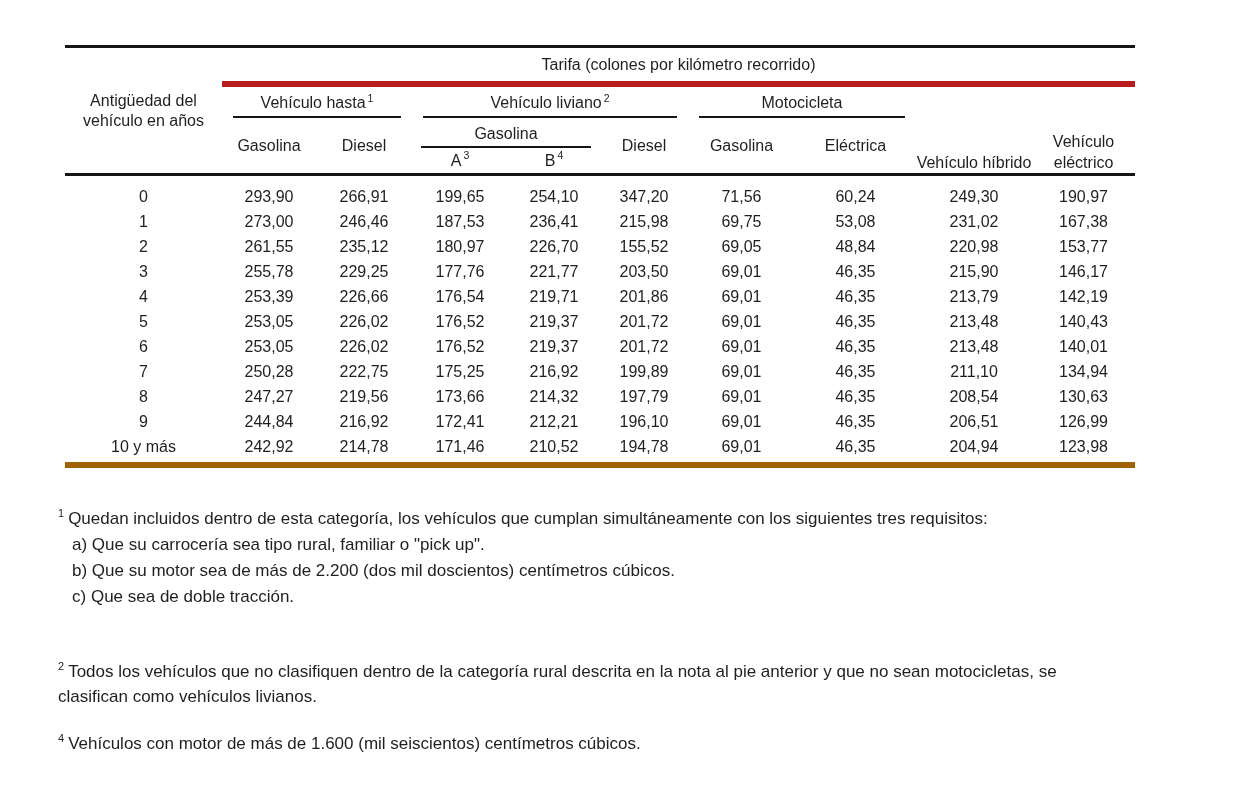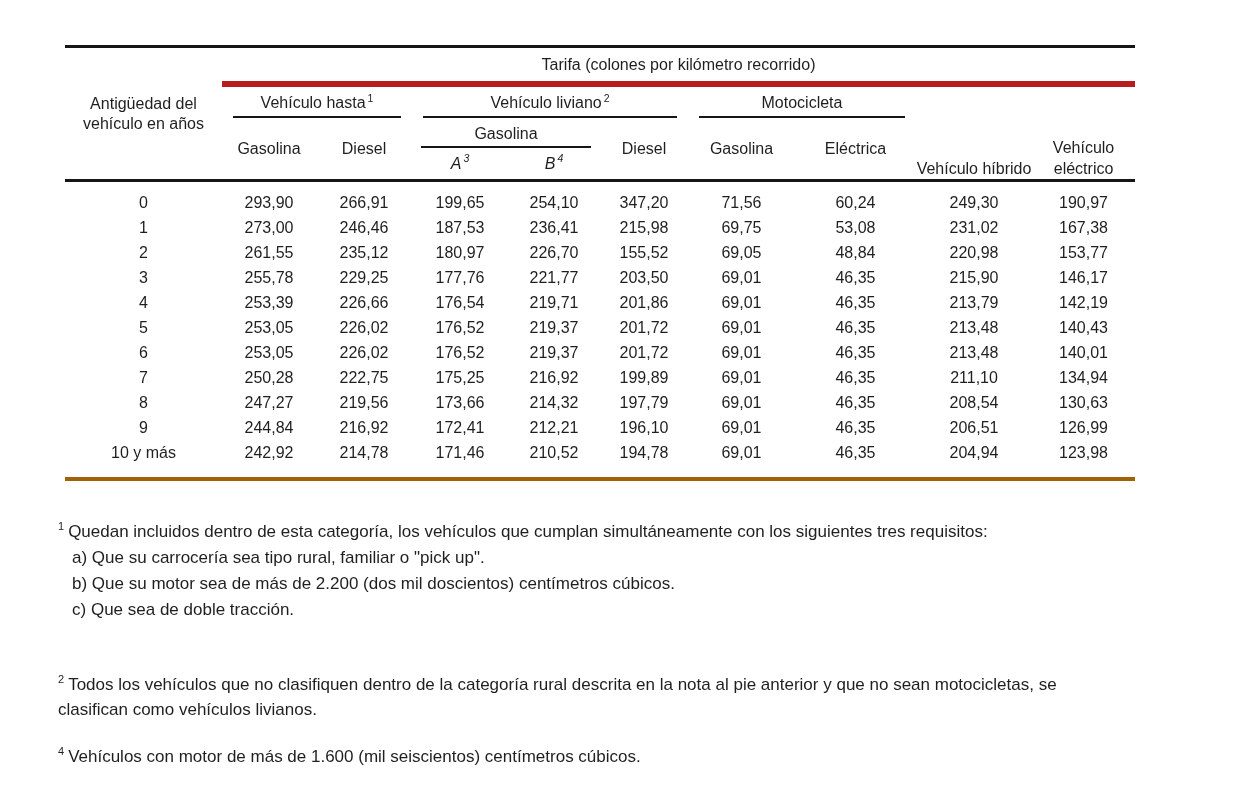--- a/index.html
+++ b/index.html
@@ -49,36 +49,36 @@
     white-space: nowrap;
   }
 
   th.mid2 { vertical-align: middle; }       
   th.gas-ab { height: 30px; vertical-align: bottom; }
   .gas-ab-u {
     border-bottom: 2px solid #161616;
     margin: 0 9px;
     padding-bottom: 3px;
   }
-  tr.ab-row th { height: 34px; vertical-align: middle; font-style: italic; }
+  tr.ab-row th { height: 28px; vertical-align: middle; }
 
   th.wrap2 { vertical-align: middle; line-height: 21px; }
 
   sup {
     font-size: 10.5px;
     line-height: 0;
     vertical-align: super;
     margin-left: 2px;
   }
 
   .hb { border-bottom: 3px solid #161616; } 
 
   tbody td { height: 25px; line-height: 25px; }
   tbody tr:first-child td { padding-top: 8px; }
-  tbody tr:last-child td { padding-bottom: 12px; border-bottom: 4px solid #a16207; }
+  tbody tr:last-child td { padding-bottom: 3px; border-bottom: 6px solid #a16207; }
 
   
   .footnotes { margin: 38px 0 0 0; font-size: 17px; }
   .fn { margin: 0; line-height: 25px; }
   .fn sup { font-size: 11px; margin: 0 4px 0 0; vertical-align: super; }
   .fn-item { margin: 1px 0 0 14px; line-height: 25px; }
   .fn-2 { margin-top: 50px; max-width: 1055px; }
   .fn-3 { margin-top: 29px; }
   .fn-4 { margin-top: 22px; }
 </style>

